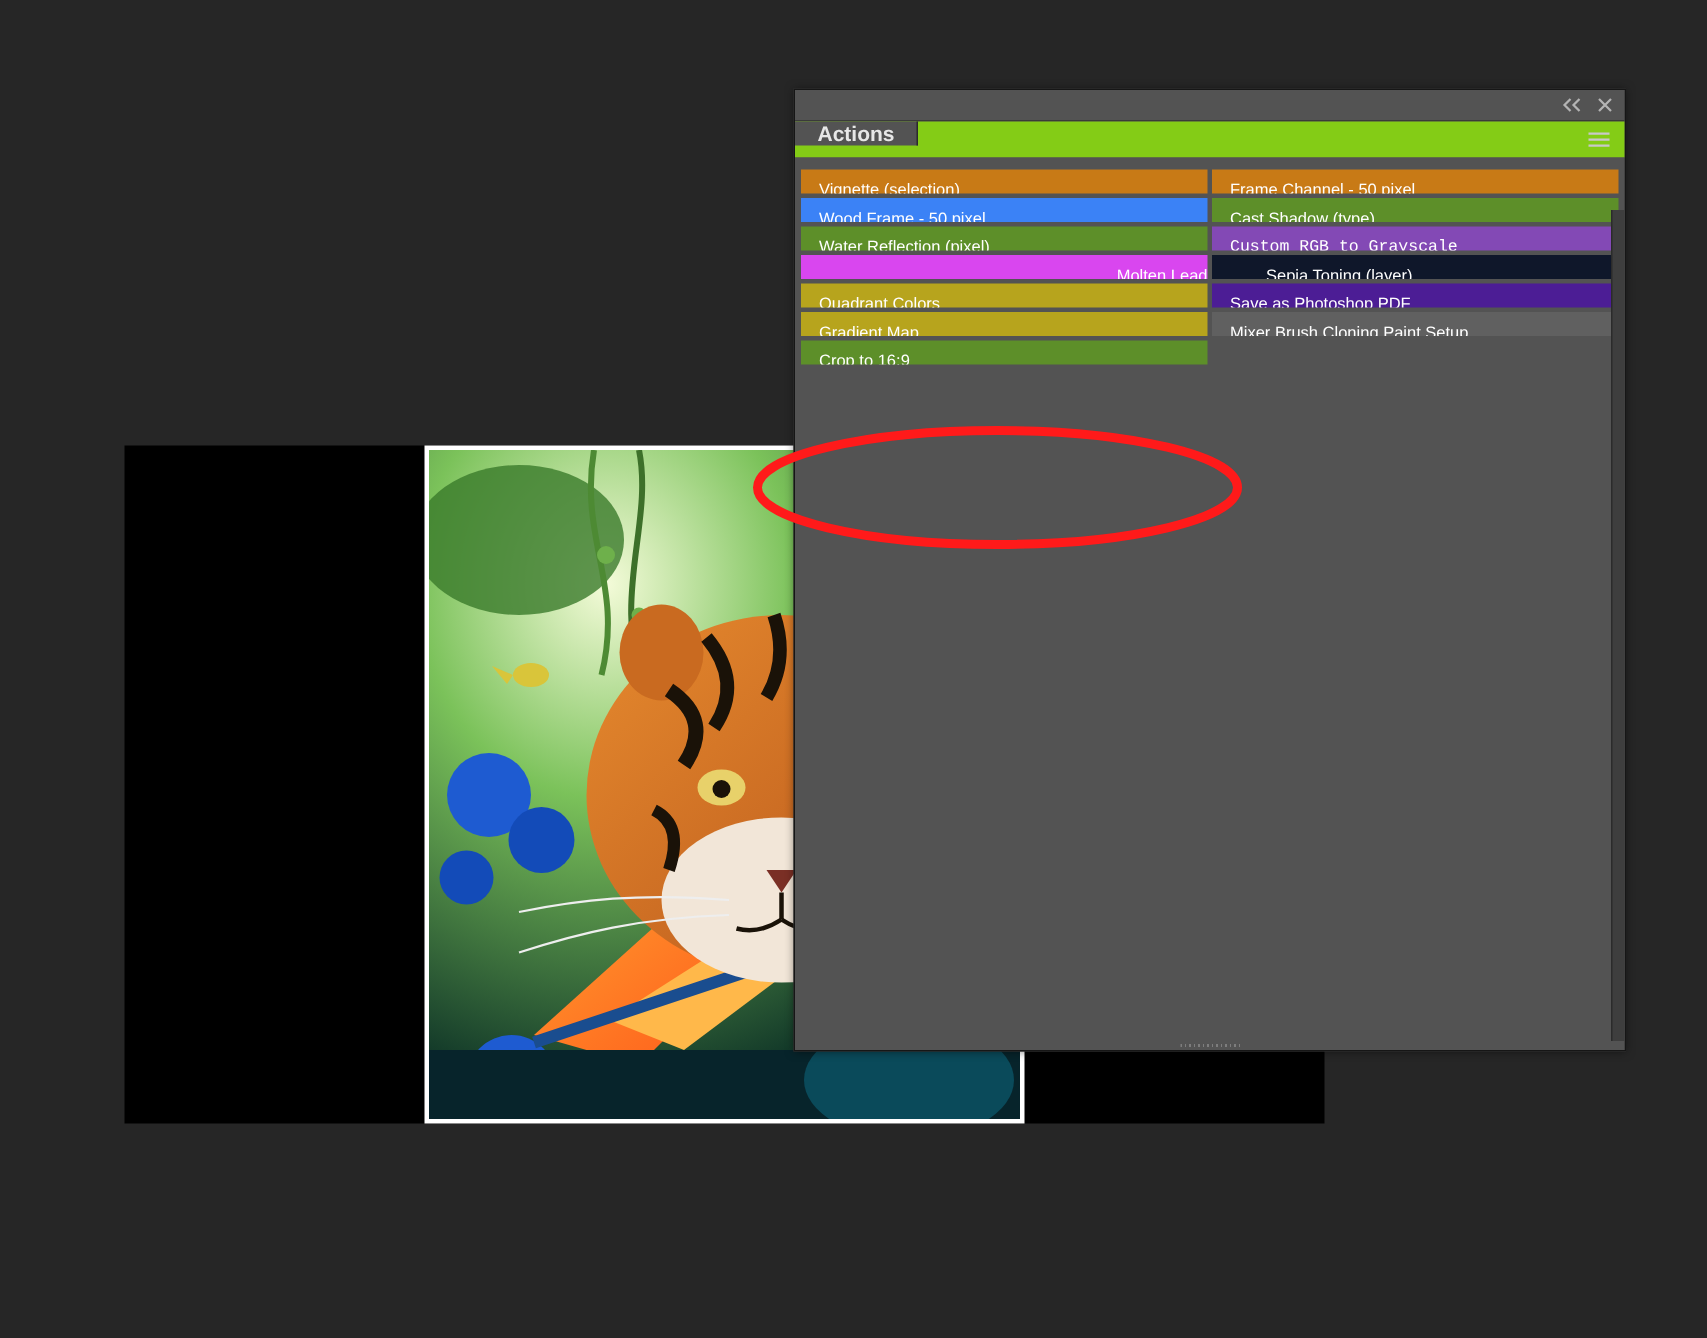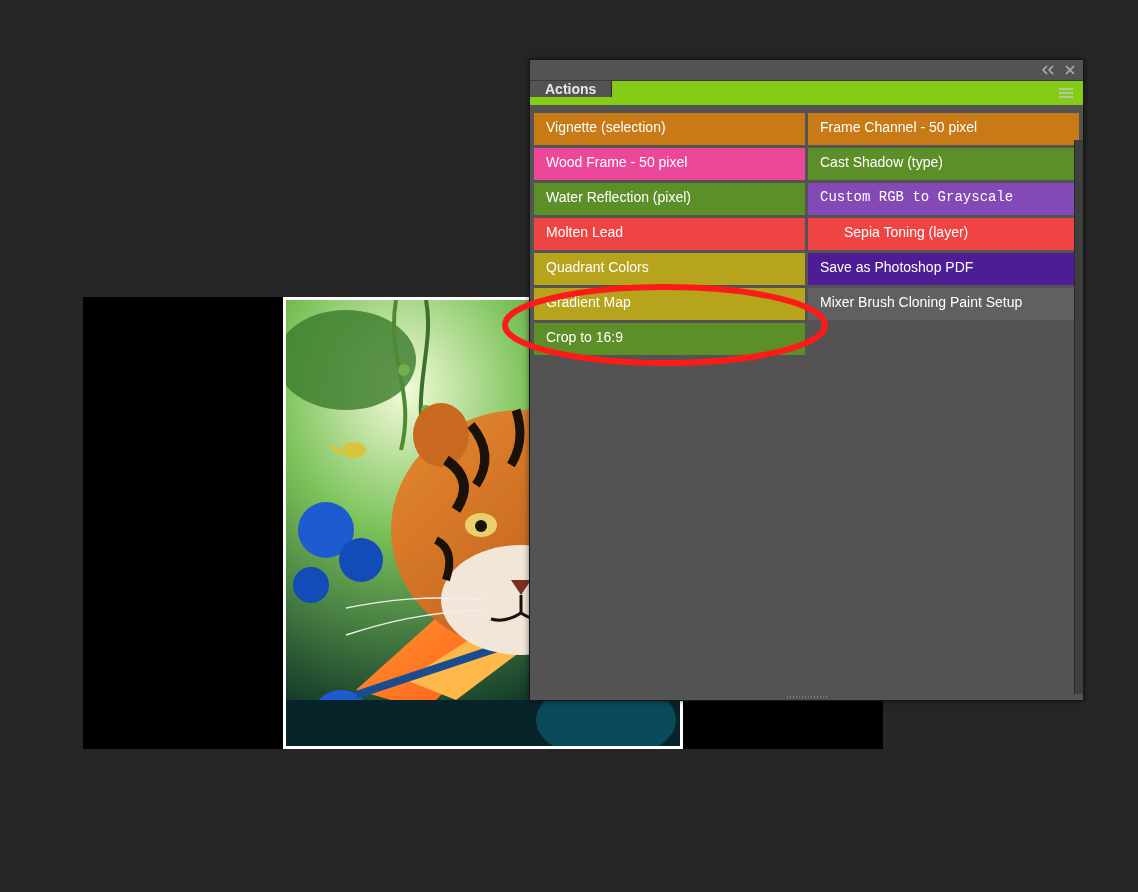--- a/index.html
+++ b/index.html
@@ -107,24 +107,24 @@
     padding: 8px 4px 4px 4px;
     overflow: hidden;
     position: relative;
   }
   .actions-grid {
     display: grid;
     grid-template-columns: 1fr 1fr;
     gap: 3px;
   }
   .action-btn {
-    height: 32px;
+    height: 16px;
     line-height: 28px;
     color: #fff;
-    font-size: 14px;
+    font-size: 11px;
     padding-left: 12px;
     cursor: pointer;
     white-space: nowrap;
     overflow: hidden;
     position: relative;
   }
 
   .panel-resize {
     height: 6px;
     background: #535353;
@@ -255,26 +255,26 @@
         <line x1="1" y1="6" x2="15" y2="6" stroke="#c9c9c9" stroke-width="1.5"></line>
         <line x1="1" y1="10" x2="15" y2="10" stroke="#c9c9c9" stroke-width="1.5"></line>
       </svg>
     </div>
   </div>
 
   <div class="actions-body">
     <div class="actions-grid" id="actions-grid">
         <div class="action-btn" style="background: rgb(200, 122, 22);">Vignette (selection)</div>
         <div class="action-btn" style="background: rgb(200, 122, 22);">Frame Channel - 50 pixel</div>
-        <div class="action-btn" style="background: #ec4899;">Wood Frame - 50 pixel</div>
+        <div class="action-btn" style="background: #3b82f6;">Wood Frame - 50 pixel</div>
         <div class="action-btn" style="background: rgb(93, 143, 41);">Cast Shadow (type)</div>
         <div class="action-btn" style="background: rgb(93, 143, 41);">Water Reflection (pixel)</div>
         <div class="action-btn" style="background: rgb(131, 73, 181); font-family: Liberation Mono, monospace;">Custom RGB to Grayscale</div>
-        <div class="action-btn" style="background: #ef4444;">Molten Lead</div>
-        <div class="action-btn" style="background: #ef4444; padding-left: 36px;">Sepia Toning (layer)</div>
+        <div class="action-btn" style="background: #d946ef; text-align: right;">Molten Lead</div>
+        <div class="action-btn" style="background: #0f172a; padding-left: 36px;">Sepia Toning (layer)</div>
         <div class="action-btn" style="background: rgb(183, 164, 29);">Quadrant Colors</div>
         <div class="action-btn" style="background: #4c1d95;">Save as Photoshop PDF</div>
         <div class="action-btn" style="background: rgb(183, 164, 29);">Gradient Map</div>
         <div class="action-btn" style="background: rgb(96, 96, 96);">Mixer Brush Cloning Paint Setup</div>
         <div class="action-btn" style="background: rgb(93, 143, 41);">Crop to 16:9</div>
         <div></div>
       </div>
   </div>
 
   <div class="panel-resize">

